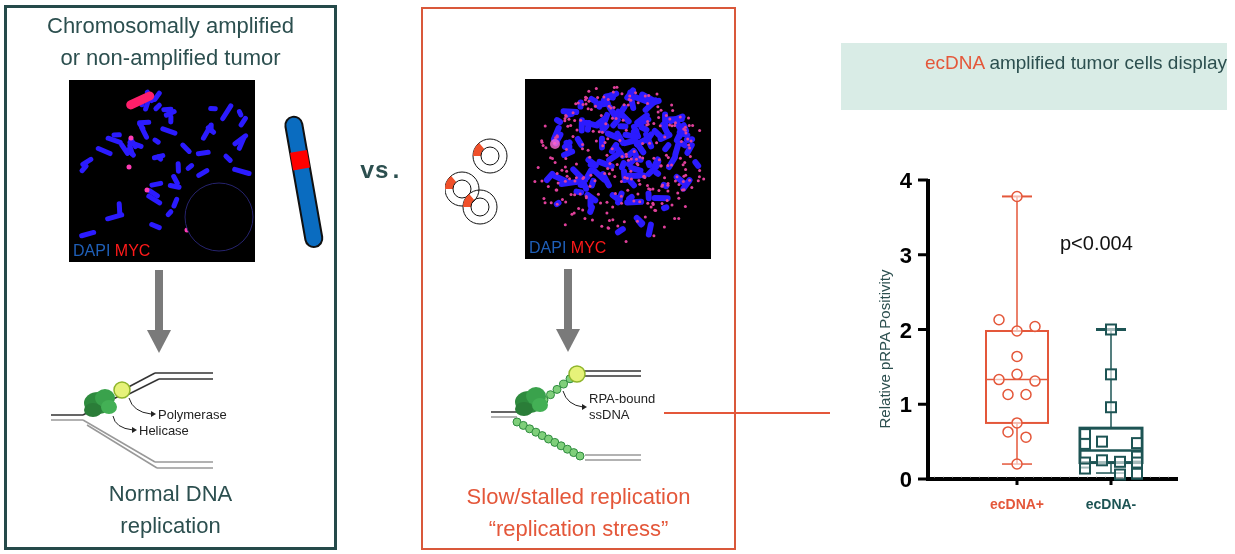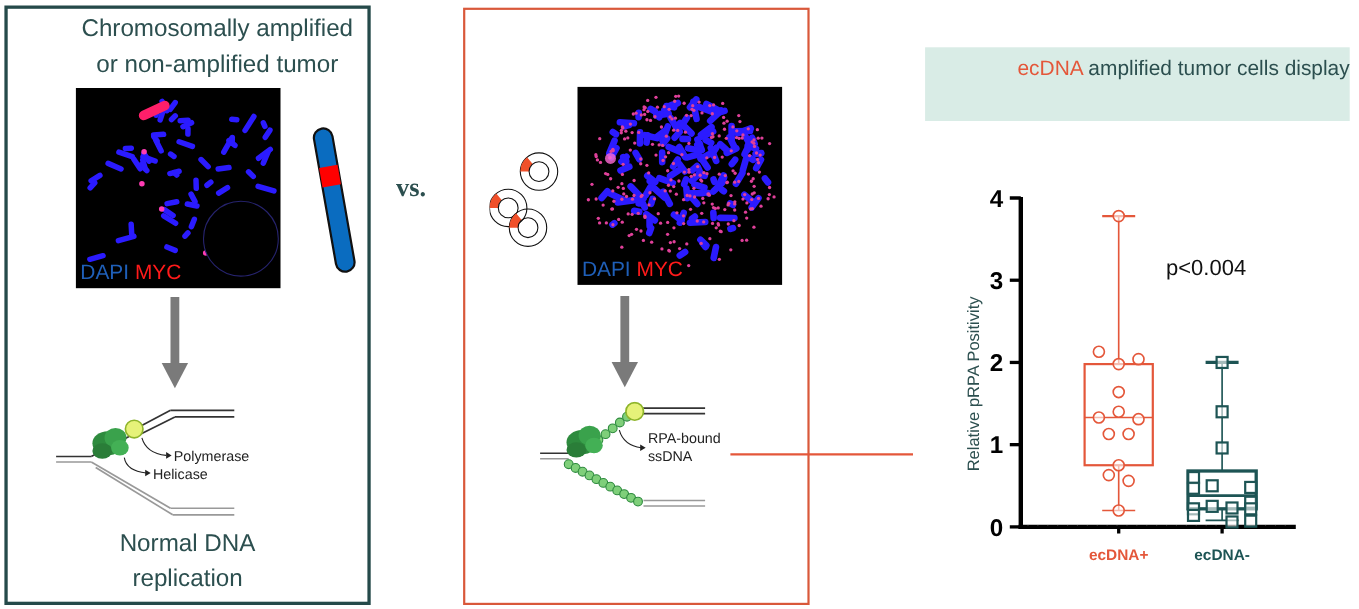--- a/index.html
+++ b/index.html
@@ -4,34 +4,34 @@
 <style>
   html, body { margin:0; padding:0; background:#ffffff; }
   body { width:1235px; height:554px; position:relative; overflow:hidden; font-family:"DejaVu Sans", sans-serif; }
   .panel { position:absolute; box-sizing:border-box; }
   #panel-left { left:4px; top:5px; width:333px; height:545px; border:3px solid #254a4a; }
   #panel-right { left:421px; top:7px; width:315px; height:543px; border:2px solid #d9583a; }
   .ptitle { position:absolute; left:0; width:100%; text-align:center; font-family:"Liberation Sans", sans-serif; font-size:22px; line-height:32px; }
   .teal { color:#2c4f4f; }
   .orange { color:#e4573a; }
   .micro { position:absolute; background:#000; overflow:hidden; }
-  .micro-label { position:absolute; left:4px; bottom:2px; font-family:"Liberation Sans", sans-serif; font-size:19px; }
+  .micro-label { position:absolute; left:4px; bottom:2px; font-family:"Liberation Sans", sans-serif; font-size:16px; }
   .micro-label .dapi { color:#1f5fb8; }
   .micro-label .myc { color:#ff1a1a; }
-  #vs { position:absolute; left:360px; top:158px; font-family:Liberation Serif, serif; font-weight:bold; font-size:24px; color:#2c4f4f; }
+  #vs { position:absolute; left:360px; top:158px; font-family:Liberation Mono, monospace; font-weight:bold; font-size:24px; color:#2c4f4f; }
   #callout { position:absolute; left:841px; top:43px; width:386px; height:67px; background:#d9ece6; text-align:right; font-family:"Liberation Sans", sans-serif; font-size:19px; line-height:29px; color:#2c4f4f; padding-top:5px; box-sizing:border-box; }
   #callout .hl { color:#e4573a; }
   svg text { font-family:"Liberation Sans", sans-serif; }
   .small-label { font-family:"Liberation Sans", sans-serif; font-size:13px; fill:#222; }
 </style>
 </head>
 <body>
 
 <div class="panel" id="panel-left">
-  <div class="ptitle teal" style="top:2px;padding-left:27px;">
+  <div class="ptitle teal" style="top:2px;">
     <div>Chromosomally amplified</div>
     <div>or non-amplified tumor</div>
   </div>
   <div class="micro" style="left:62px; top:72px; width:186px; height:182px;">
     <svg id="micro-left" width="186" height="182">
         <rect x="9.472759884291104" y="85.94219425082412" width="11.15966648530184" height="5" rx="2.5" fill="#2b1bff" transform="rotate(132.37623577227467 15.052593126942025 88.44219425082412)"></rect>
         <rect x="68.12192671384841" y="39.980015556775044" width="14.147817298907617" height="5" rx="2.5" fill="#2b1bff" transform="rotate(175.65729857949287 75.19583536330222 42.480015556775044)"></rect>
         <rect x="90.97892142644051" y="48.494228083634965" width="17.785851521218056" height="5" rx="2.5" fill="#2b1bff" transform="rotate(19.275705748494442 99.87184718704954 50.994228083634965)"></rect>
         <rect x="153.60267714932812" y="75.78400986574964" width="10.968897436716498" height="5" rx="2.5" fill="#2b1bff" transform="rotate(44.16996087335978 159.08712586768635 78.28400986574964)"></rect>
         <rect x="36.27961708445066" y="57.765334877432636" width="17.688487708278455" height="5" rx="2.5" fill="#2b1bff" transform="rotate(18.622319631858094 45.12386093858989 60.265334877432636)"></rect>
@@ -590,20 +590,24 @@
       <ellipse cx="47" cy="31" rx="10" ry="9" fill="#3aa24c"></ellipse>
       <ellipse cx="35" cy="44" rx="9" ry="7" fill="#2a7d38"></ellipse>
       <ellipse cx="51" cy="40" rx="8" ry="7" fill="#43b055"></ellipse>
     </g>
     <circle cx="88" cy="9" r="8" fill="#e6f279" stroke="#8fb52b" stroke-width="1.5"></circle>
     <path d="M74,26 Q78,40 94,42" stroke="#222" stroke-width="1" fill="none"></path>
     <polygon points="93,39 98,42 93,45" fill="#222"></polygon>
     <text class="small-label" x="100" y="38">RPA-bound</text>
     <text class="small-label" x="100" y="54">ssDNA</text>
   </svg>
+  <div class="ptitle orange" style="top:472px;">
+    <div>Slow/stalled replication</div>
+    <div>“replication stress”</div>
+  </div>
 </div>
 
 <svg style="position:absolute; left:660px; top:410px;" width="175" height="6">
   <line x1="4" y1="3" x2="170" y2="3" stroke="#e4573a" stroke-width="2"></line>
 </svg>
 
 <div id="callout">
   <div><span class="hl">ecDNA</span><span> amplified tumor cells display</span></div>
 </div>
 

